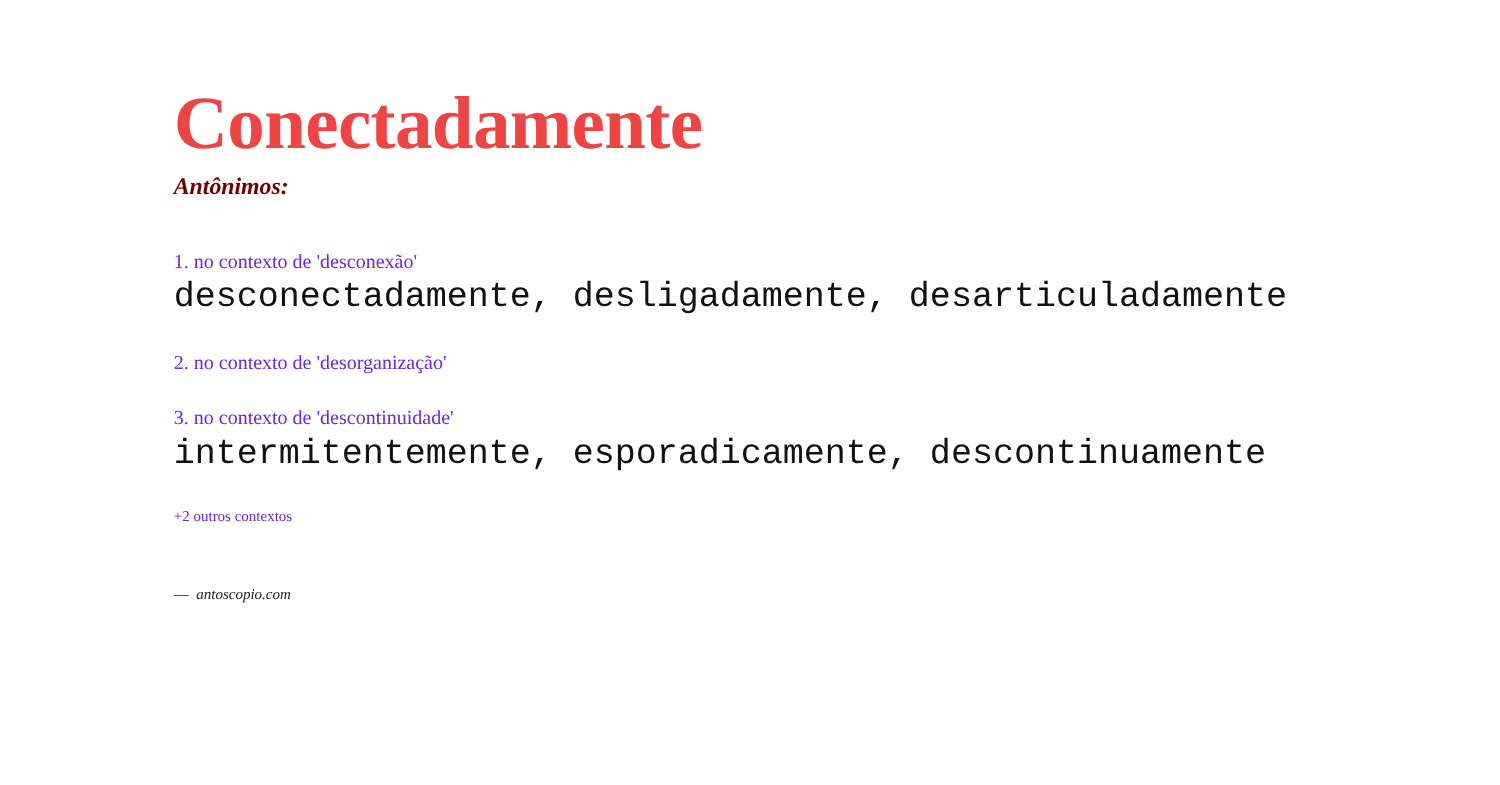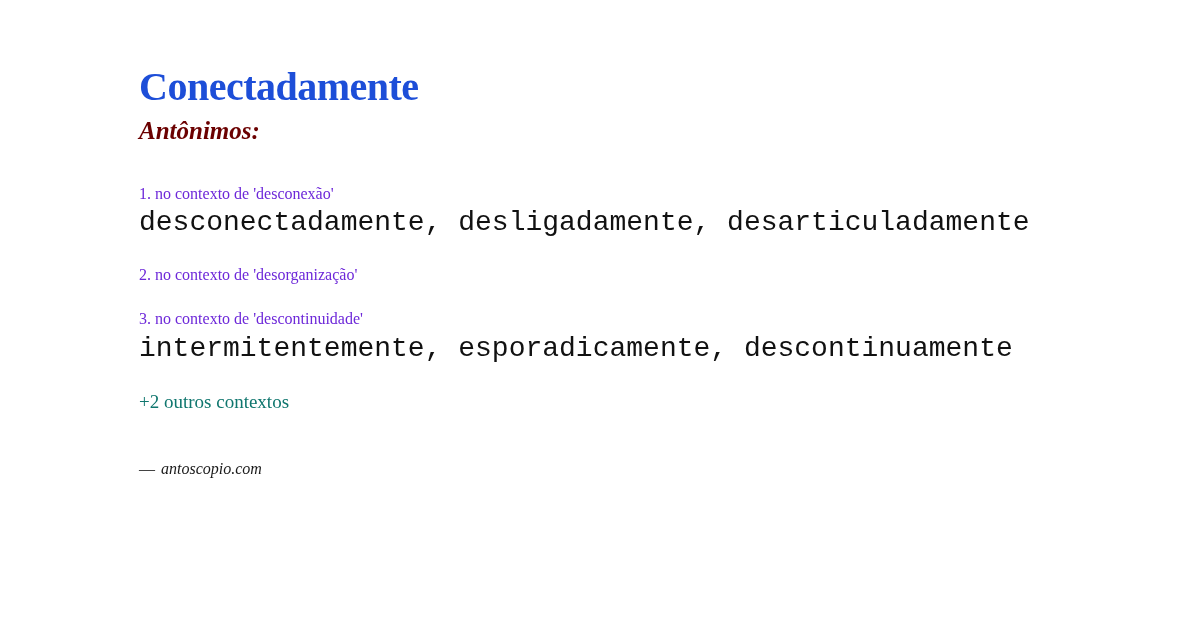--- a/index.html
+++ b/index.html
@@ -17,32 +17,32 @@
   .page {
     position: relative;
     width: 1200px;
     height: 628px;
     box-sizing: border-box;
     padding: 52px 60px 0 139px;
   }
   .word-title {
     font-family: "Liberation Serif", serif;
     font-weight: bold;
-    font-size: 40px;
+    font-size: 60px;
     line-height: 1.15;
-    color: #1d4ed8;
+    color: #ef4444;
     letter-spacing: -0.5px;
     margin: 0;
     padding-top: 12px;
   }
   .subtitle {
     font-family: "Liberation Serif", serif;
     font-style: italic;
     font-weight: bold;
-    font-size: 25px;
+    font-size: 19px;
     color: #6b0000;
     margin: 6px 0 4px 0;
     line-height: 1.2;
   }
   .senses {
     margin-top: 38px;
   }
   .sense {
     margin-bottom: 25px;
   }
@@ -55,28 +55,28 @@
   }
   .sense-words {
     font-family: Liberation Mono, monospace;
     font-size: 28px;
     color: #111111;
     line-height: 1.25;
     margin: 0;
   }
   .more-contexts {
     font-family: "Liberation Serif", serif;
-    font-size: 19px;
-    color: #0f766e;
+    font-size: 12px;
+    color: #6d28d9;
     margin: 24px 0 0 0;
   }
   .source {
     font-family: "Liberation Serif", serif;
     font-style: italic;
-    font-size: 16px;
+    font-size: 12px;
     color: #1a1a1a;
     margin: 47px 0 0 0;
   }
   .source .dash {
     font-style: normal;
     padding-right: 6px;
   }
 </style>
 </head>
 <body>

